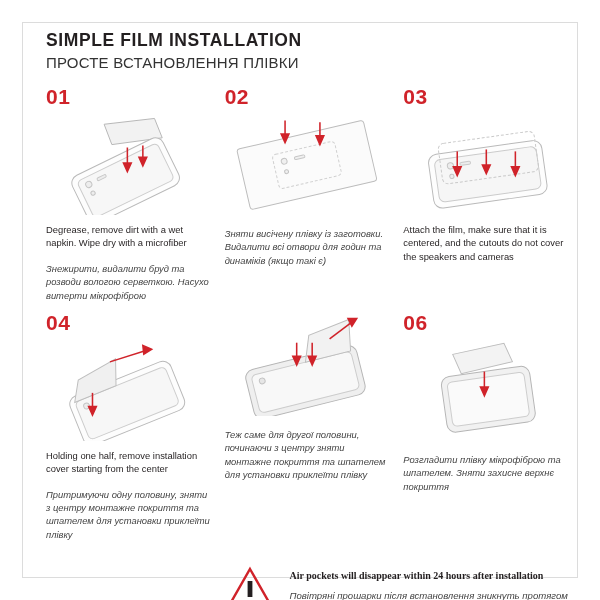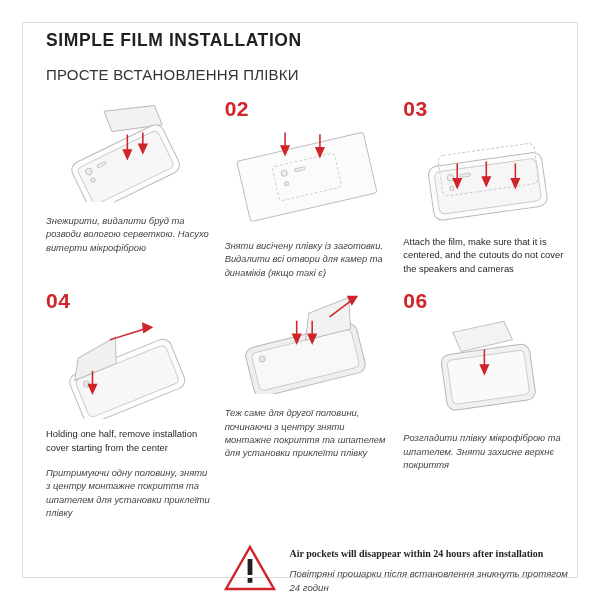--- a/index.html
+++ b/index.html
@@ -40,21 +40,21 @@
     letter-spacing: 0.6px;
     color: #231f20;
     line-height: 1.15;
   }
   .title-uk {
     font-size: 15px;
     font-weight: normal;
     letter-spacing: 0.2px;
     color: #333;
     line-height: 1.2;
-    margin-top: 16px;
+    margin-top: 4px;
   }
   .grid {
     position: relative;
     display: grid;
     grid-template-columns: repeat(3, 1fr);
     column-gap: 14px;
     row-gap: 10px;
   }
   .step {
     position: relative;
@@ -128,20 +128,21 @@
   <div class="frame"></div>
 
   <div class="header">
     <div class="title-en">SIMPLE FILM INSTALLATION</div>
     <div class="title-uk">ПРОСТЕ ВСТАНОВЛЕННЯ ПЛІВКИ</div>
   </div>
 
   <div class="grid">
 
     <div class="step">
+      <div class="step-num">01</div>
       <div class="art">
         <svg viewBox="0 0 170 104" xmlns="http://www.w3.org/2000/svg">
           <g fill="none" stroke="#bdbdbd" stroke-width="1">
 
             <polygon points="60,12 112,6 120,26 68,33" fill="#f2f2f2" stroke="#b5b5b5"></polygon>
 
             <g transform="rotate(-26 80 70)">
               <rect x="30" y="44" width="104" height="54" rx="9" fill="#fdfdfd" stroke="#b9b9b9"></rect>
               <rect x="36" y="50" width="92" height="42" rx="5" fill="#f7f7f7" stroke="#cccccc"></rect>
               <circle cx="46" cy="58" r="3.2" fill="#ededed" stroke="#c4c4c4"></circle>
@@ -151,20 +152,21 @@
           </g>
 
           <g stroke="#d0232a" stroke-width="1.6" fill="#d0232a">
             <line x1="84" y1="36" x2="84" y2="56"></line>
             <polygon points="84,61 80,52 88,52"></polygon>
             <line x1="100" y1="34" x2="100" y2="50"></line>
             <polygon points="100,55 96,46 104,46"></polygon>
           </g>
         </svg>
       </div>
+      <div class="cap-en">Degrease, remove dirt with a wet napkin. Wipe dry with a microfiber</div>
       <div class="cap-uk">Знежирити, видалити бруд та розводи вологою серветкою. Насухо витерти мікрофіброю</div>
     </div>
 
     <div class="step">
       <div class="step-num">02</div>
       <div class="art">
         <svg viewBox="0 0 170 104" xmlns="http://www.w3.org/2000/svg">
           <g transform="rotate(-13 85 56)">
             <rect x="18" y="22" width="134" height="64" rx="3" fill="#fbfbfb" stroke="#bcbcbc" stroke-width="1"></rect>
             <rect x="52" y="36" width="66" height="36" rx="4" fill="none" stroke="#cfcfcf" stroke-dasharray="3 2"></rect>
@@ -173,21 +175,21 @@
             <rect x="74" y="43" width="11" height="3" rx="1.5" fill="#f0f0f0" stroke="#c6c6c6"></rect>
           </g>
           <g stroke="#d0232a" stroke-width="1.6" fill="#d0232a">
             <line x1="62" y1="8" x2="62" y2="26"></line>
             <polygon points="62,31 58,22 66,22"></polygon>
             <line x1="98" y1="10" x2="98" y2="28"></line>
             <polygon points="98,33 94,24 102,24"></polygon>
           </g>
         </svg>
       </div>
-      <div class="cap-uk">Зняти висічену плівку із заготовки. Видалити всі отвори для камер та динаміків (якщо такі є)</div>
+      <div class="cap-uk">Зняти висічену плівку із заготовки. Видалити всі отвори для годин та динаміків (якщо такі є)</div>
     </div>
 
     <div class="step">
       <div class="step-num">03</div>
       <div class="art">
         <svg viewBox="0 0 170 104" xmlns="http://www.w3.org/2000/svg">
           <g transform="rotate(-8 85 60)">
             <rect x="28" y="36" width="118" height="56" rx="9" fill="#fdfdfd" stroke="#b9b9b9"></rect>
             <rect x="34" y="42" width="106" height="44" rx="6" fill="#f6f6f6" stroke="#cbcbcb"></rect>
             <rect x="40" y="26" width="100" height="42" rx="6" fill="none" stroke="#c9c9c9" stroke-dasharray="3 2"></rect>

